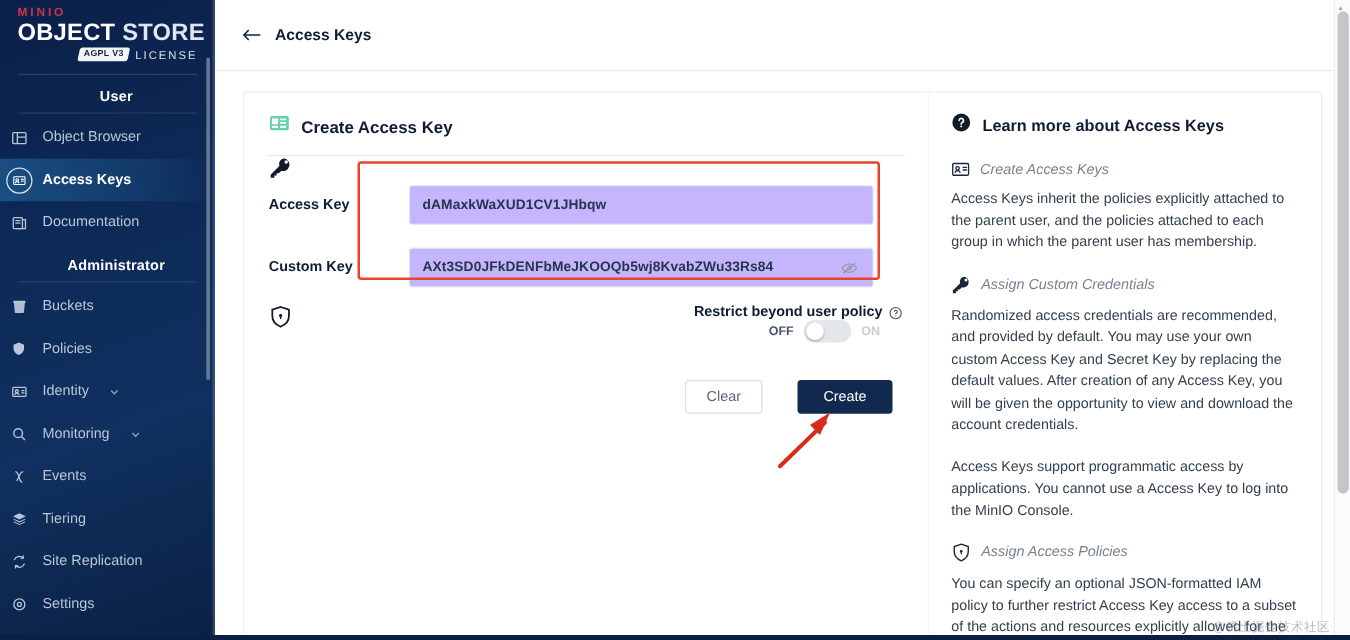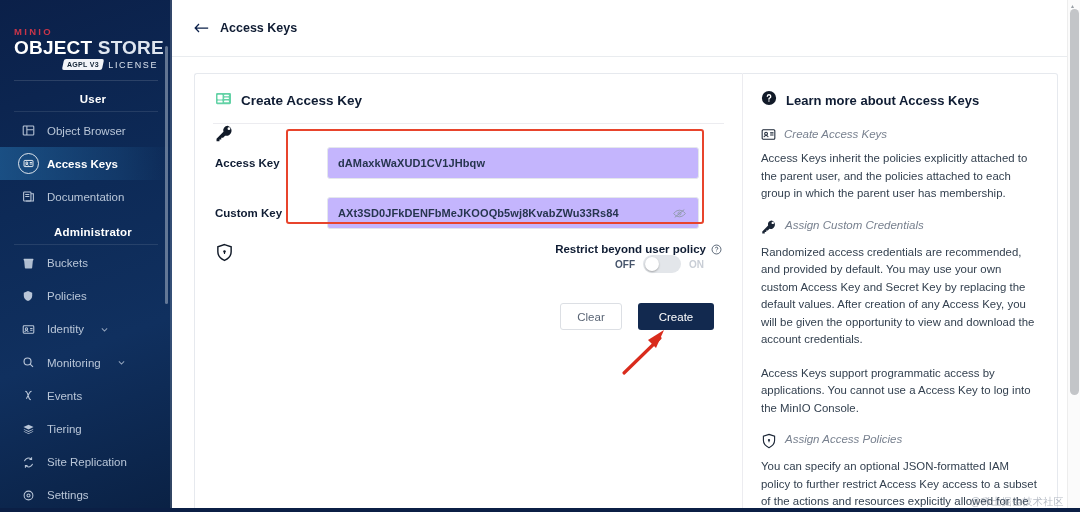--- a/index.html
+++ b/index.html
@@ -11,21 +11,21 @@
   }
   .app { position: relative; width: 1080px; height: 512px; display: flex; }
 
   
   .sidebar {
     width: 172px; height: 512px; flex: 0 0 172px;
     background: linear-gradient(160deg, #0b2049 0%, #0d2a57 38%, #10305f 66%, #0a2144 100%);
     position: relative; overflow: hidden;
     display: flex; flex-direction: column;
   }
-  .logo-wrap { padding: 26px 0 0 14px; }
+  .logo-wrap { padding: 5px 0 0 14px; }
   .logo-minio {
     color: #c9354a; font-size: 9.5px; font-weight: 700;
     letter-spacing: 2.3px; line-height: 11px;
   }
   .logo-main {
     margin-top: 1px; line-height: 20px;
     font-size: 19px; letter-spacing: .2px; color: #e9eef6;
   }
   .logo-main b { font-weight: 700; color: #ffffff; }
   .logo-main span { font-weight: 700; color: #dfe6f0; text-align: right; }
@@ -43,21 +43,21 @@
   .side-sep { height: 1px; background: rgba(255,255,255,.13); margin: 10px 14px 0 14px; }
 
   .nav-group-label {
     color: #ffffff; font-size: 11.5px; font-weight: 700;
     padding: 12px 0 6px 14px; letter-spacing: .2px; text-align: center;
   }
   .nav-group-rule { height: 1px; background: rgba(255,255,255,.10); margin: 0 14px 2px 14px; }
 
   .nav-item {
     display: flex; align-items: center; gap: 12px;
-    height: 34px; padding-left: 21px; position: relative;
+    height: 34px; padding-left: 8px; position: relative;
     color: #b9c6d8; font-size: 11.5px; cursor: pointer;
   }
   .nav-item .ico {
     width: 14px; height: 14px; flex: 0 0 14px;
     display: flex; align-items: center; justify-content: center;
     color: #b9c6d8;
   }
   .nav-item .lbl { white-space: nowrap; }
   .nav-item .chev { margin-left: 4px; opacity: .75; display: flex; }
   .nav-item.active {
@@ -138,21 +138,21 @@
   .switch {
     width: 38px; height: 18px; border-radius: 10px; background: #e3e6ea;
     position: relative; cursor: pointer;
   }
   .switch .knob {
     position: absolute; left: 2px; top: 2px; width: 14px; height: 14px;
     border-radius: 50%; background: #ffffff;
     box-shadow: 0 1px 2px rgba(0,0,0,.28);
   }
 
-  .btn-row { display: flex; justify-content: flex-end; gap: 16px; margin-top: 26px; padding-right: 8px; }
+  .btn-row { display: flex; justify-content: flex-end; gap: 28px; margin-top: 26px; padding-right: 8px; }
   .btn {
     height: 27px; min-width: 62px; border-radius: 3px; font-size: 11.5px;
     display: flex; align-items: center; justify-content: center; cursor: pointer;
   }
   .btn-clear { background: #fff; border: 1px solid #dcdfe4; color: #5a6575; }
   .btn-create { background: #12294f; color: #fff; min-width: 76px; font-weight: 400; }
 
   .redbox {
     position: absolute; border: 2.5px solid #e8442c; border-radius: 3px;
     pointer-events: none;
@@ -160,21 +160,21 @@
   .arrow { position: absolute; pointer-events: none; }
 
   
   .help {
     width: 316px; flex: 0 0 316px; background: #fff;
     border: 1px solid #e6e9ee; border-left: 1px solid #ececf0;
     border-radius: 0 3px 3px 0; padding: 16px 18px 0 18px; overflow: hidden;
   }
   .help-head { display: flex; align-items: center; gap: 9px; margin-bottom: 18px; }
   .help-head .t { font-size: 13px; font-weight: 700; color: #0f1c33; }
-  .help-sec { display: flex; gap: 8px; margin: 16px 0 9px 0; }
+  .help-sec { display: flex; align-items: center; gap: 8px; margin: 16px 0 9px 0; }
   .help-sec .t { font-size: 11.5px; font-style: italic; color: #78818f; }
   .help-sec .si { color: #1b2636; display: flex; }
   .help-p {
     font-size: 11.4px; line-height: 17.5px; color: #33404f; letter-spacing: .02px;
   }
 
   
   .vscroll {
     position: absolute; right: 0; top: 0; width: 13px; height: 512px;
     background: #fbfbfb; border-left: 1px solid #ededed;

